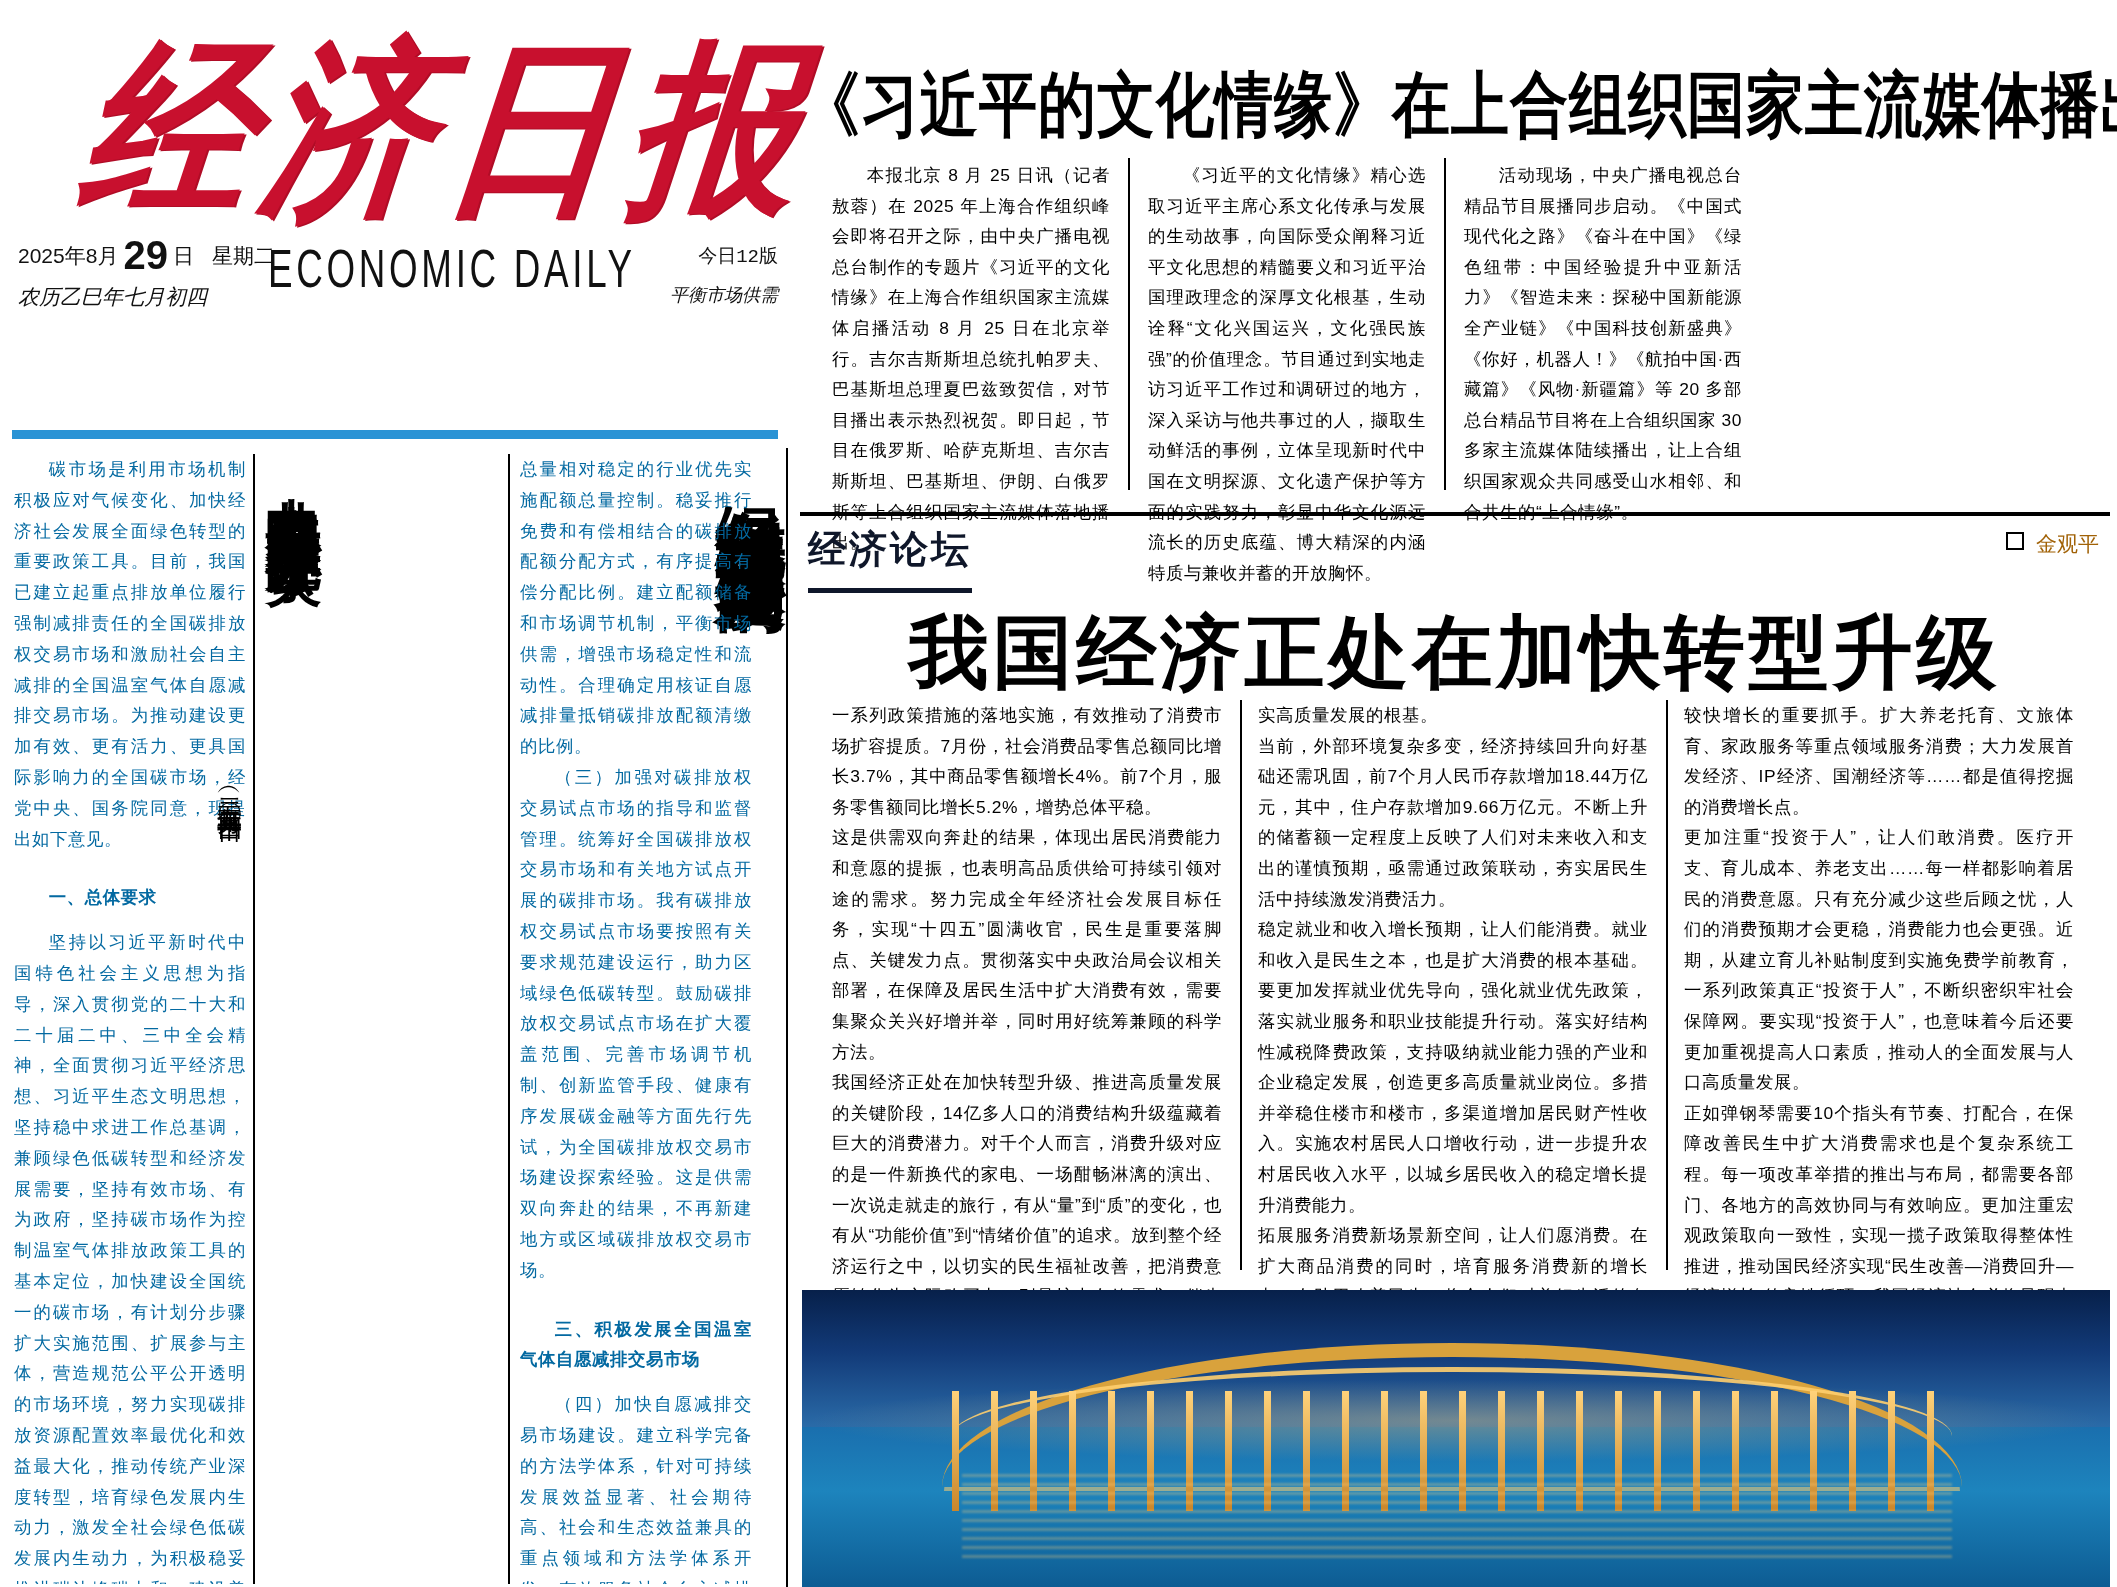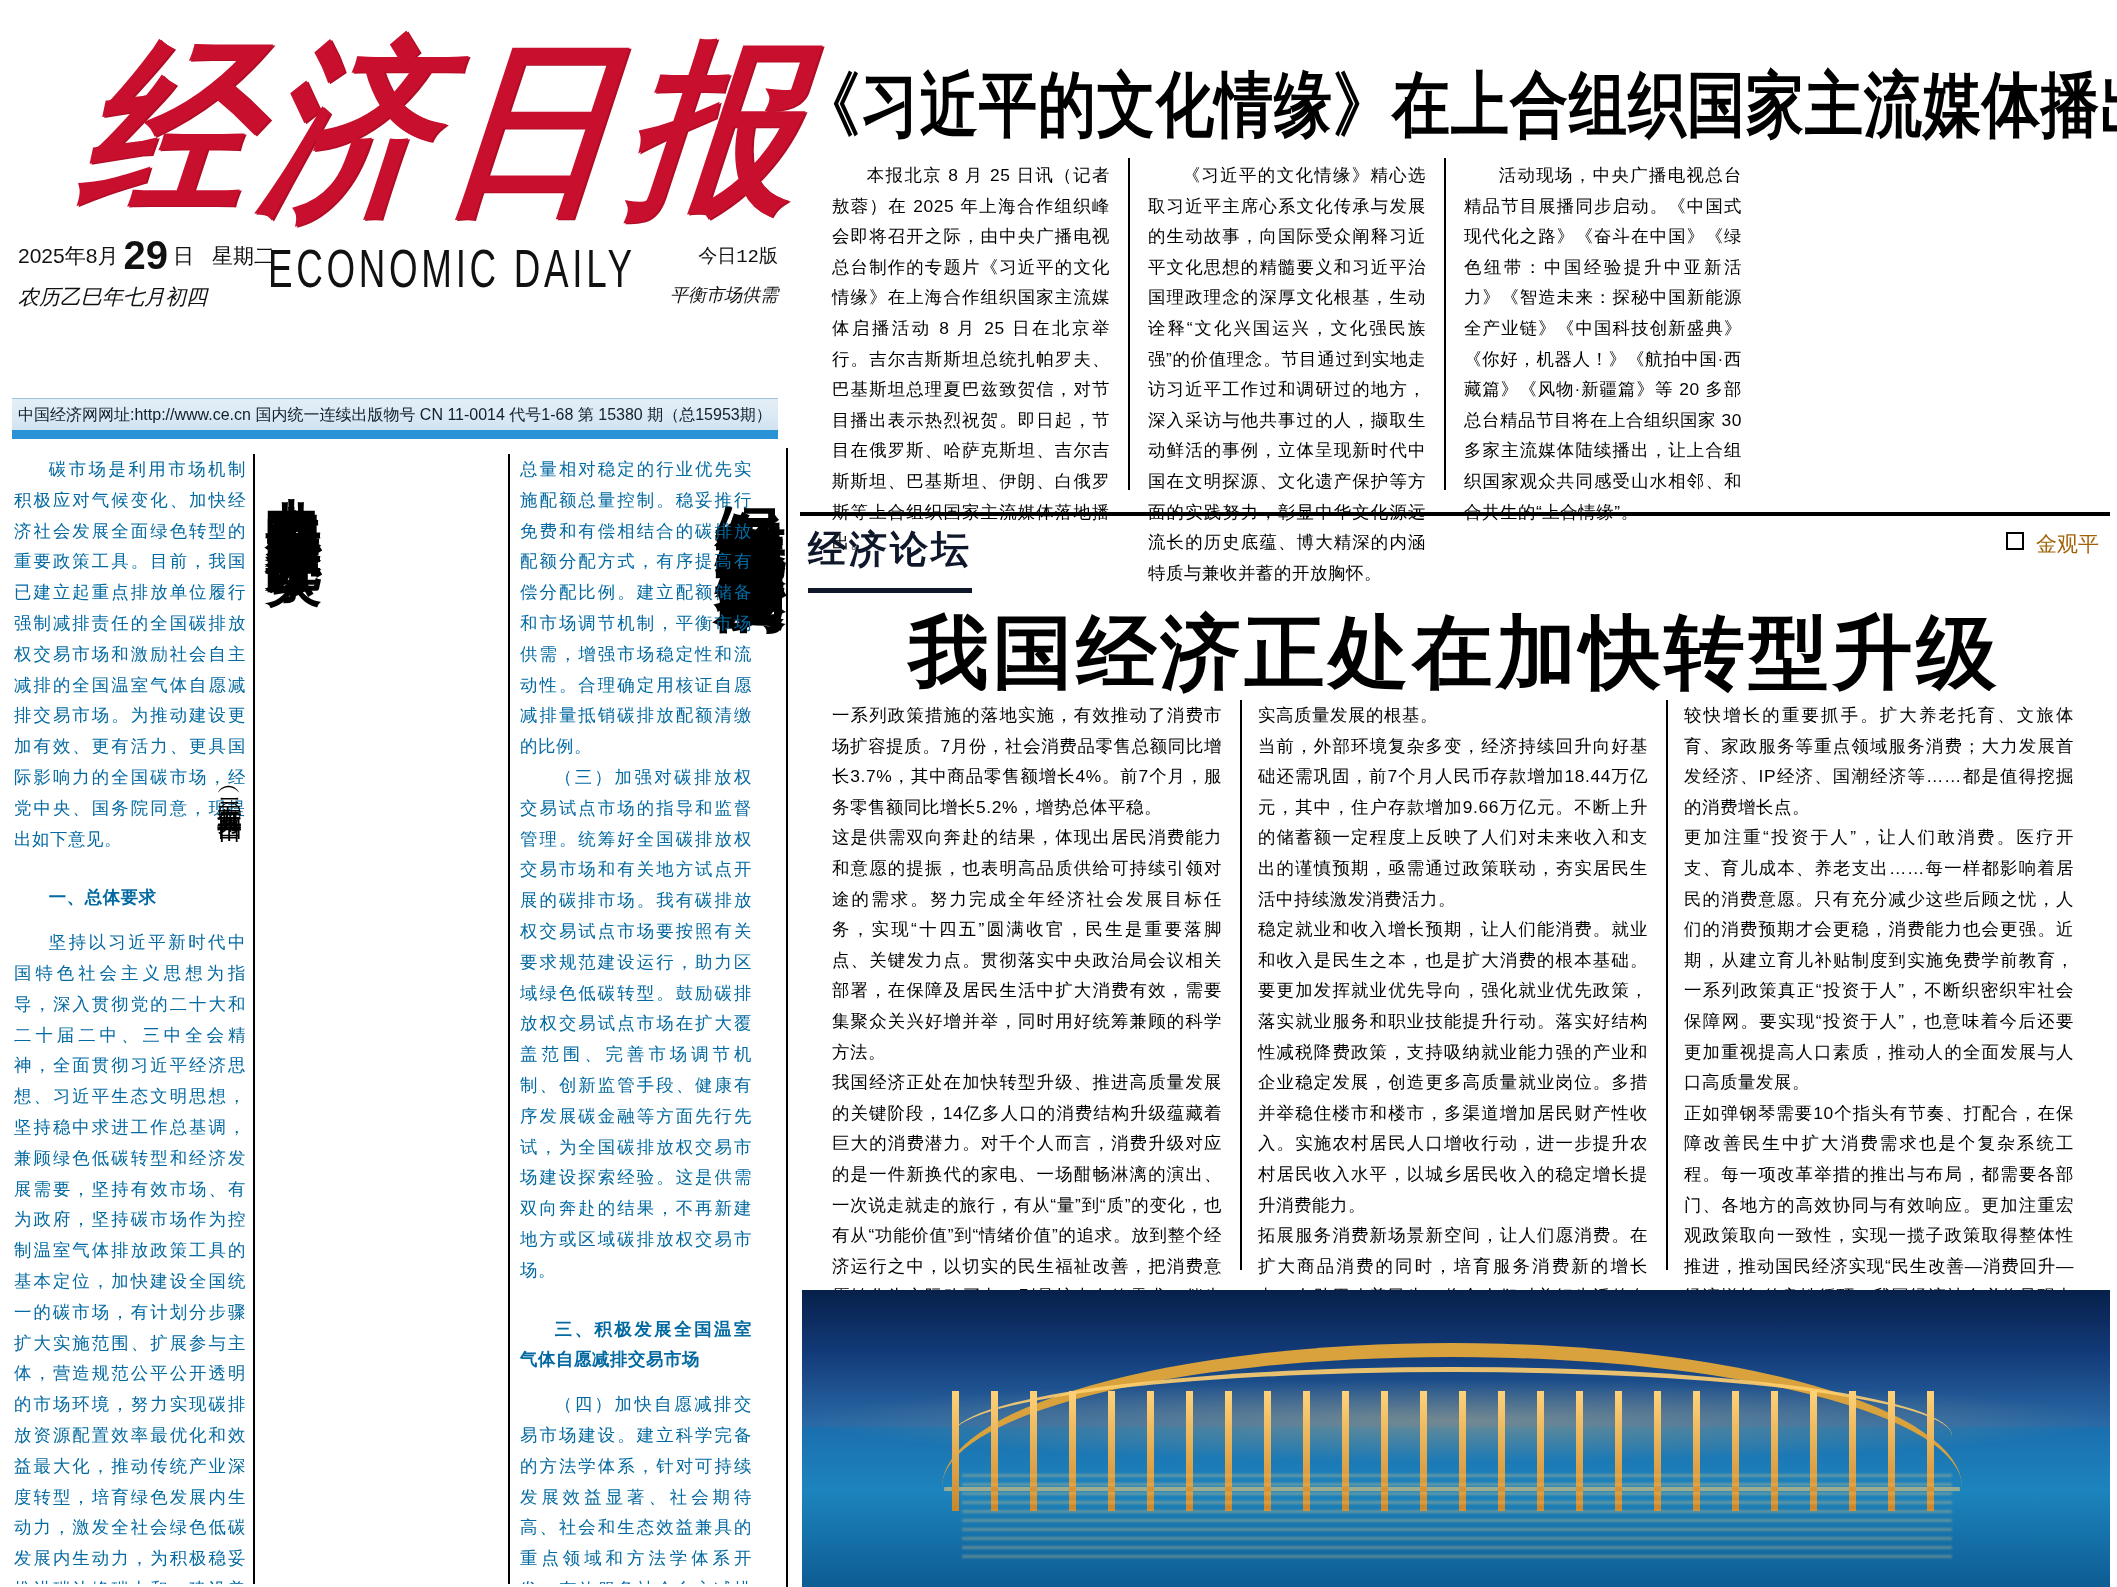--- a/index.html
+++ b/index.html
@@ -306,23 +306,20 @@
     <span>2025年8月</span><span class="big-day">29</span><span>日</span><span class="wk">星期二</span>
   </div>
 
   <div class="lunar-line">农历乙巳年七月初四</div>
 
   <div id="english-title">ECONOMIC DAILY</div>
 
   <div id="pages-today">今日12版</div>
   <div id="publisher">平衡市场供需</div>
 
-  <div id="info-strip">
-    <span class="txt">中国经济网网址:http://www.ce.cn   国内统一连续出版物号 CN 11-0014   代号1-68   第 15380 期（总15953期）</span>
-  </div>
   <div id="info-strip-bar"></div>
 </div>
 
 <div class="vrule" style="left:786px; top:448px; height:1139px;"></div>
 
 <div id="left-zone">
 
   <div class="bodycol" style="left:14px; top:6px; width:232px; height:1130px;">
     <p>碳市场是利用市场机制积极应对气候变化、加快经济社会发展全面绿色转型的重要政策工具。目前，我国已建立起重点排放单位履行强制减排责任的全国碳排放权交易市场和激励社会自主减排的全国温室气体自愿减排交易市场。为推动建设更加有效、更有活力、更具国际影响力的全国碳市场，经党中央、国务院同意，现提出如下意见。</p>
     <div class="gap"></div>

